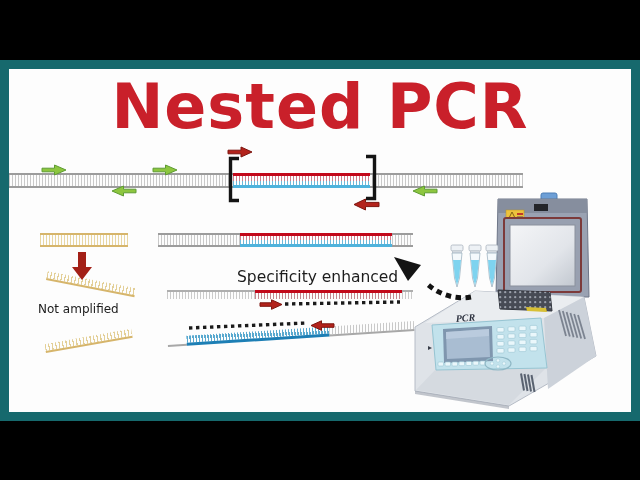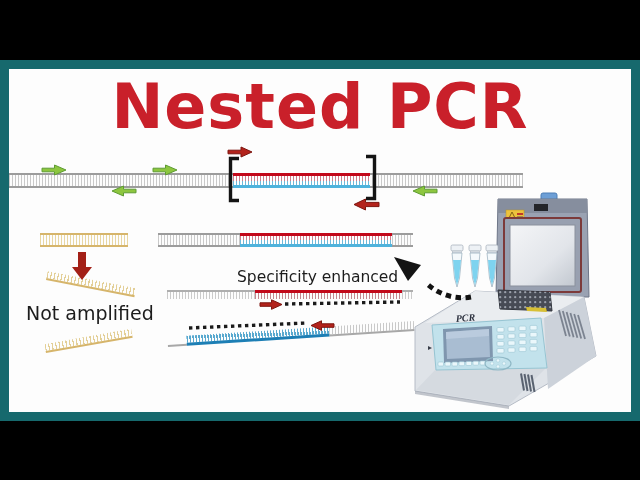--- a/index.html
+++ b/index.html
@@ -28,21 +28,21 @@
   .comb-down-gray{border-top:2px solid #aeaeae;
     background:repeating-linear-gradient(90deg,#cbcbcb 0 1px,transparent 1px 3px);}
   .comb-down-red{border-top:3px solid #c3081a;
     background:repeating-linear-gradient(90deg,#c5868e 0 1px,transparent 1px 3px);}
   .comb-plain{border-bottom:2px solid #a8a8a8;}
   .comb-up-blue{border-bottom:3px solid #1d7fb5;
     background:repeating-linear-gradient(90deg,#59a9cf 0 1.2px,transparent 1.2px 3px);}
   .comb-up-gray{border-bottom:2px solid #a8a8a8;
     background:repeating-linear-gradient(90deg,#c9c9c9 0 1px,transparent 1px 3px);}
   .note{position:absolute;color:#1c1c1c;}
-  .note-na{left:26px;top:302px;font-size:19px;}
+  .note-na{left:38px;top:302px;font-size:12px;}
   .note-sp{left:237px;top:268px;font-size:15.5px;}
   svg{position:absolute;}
   .overlay{left:0;top:0;pointer-events:none;}
 </style>
 </head>
 <body>
 
 <div class="page">
   <div class="stage"></div>
 

